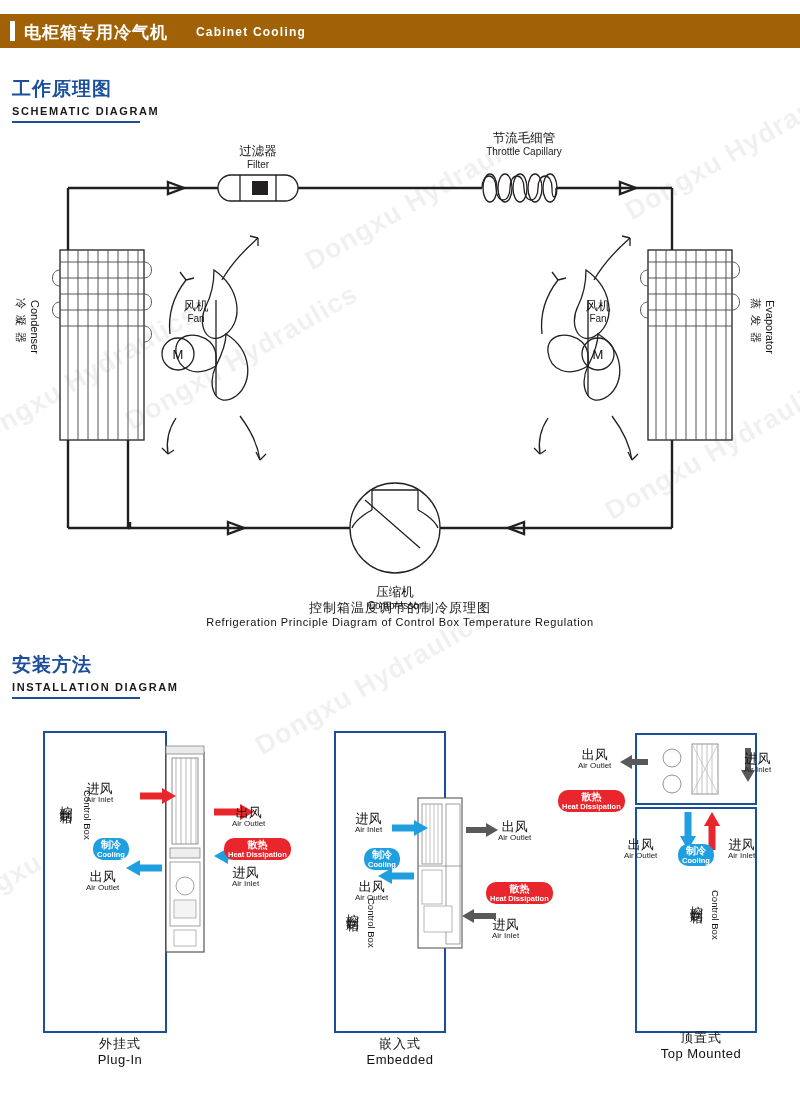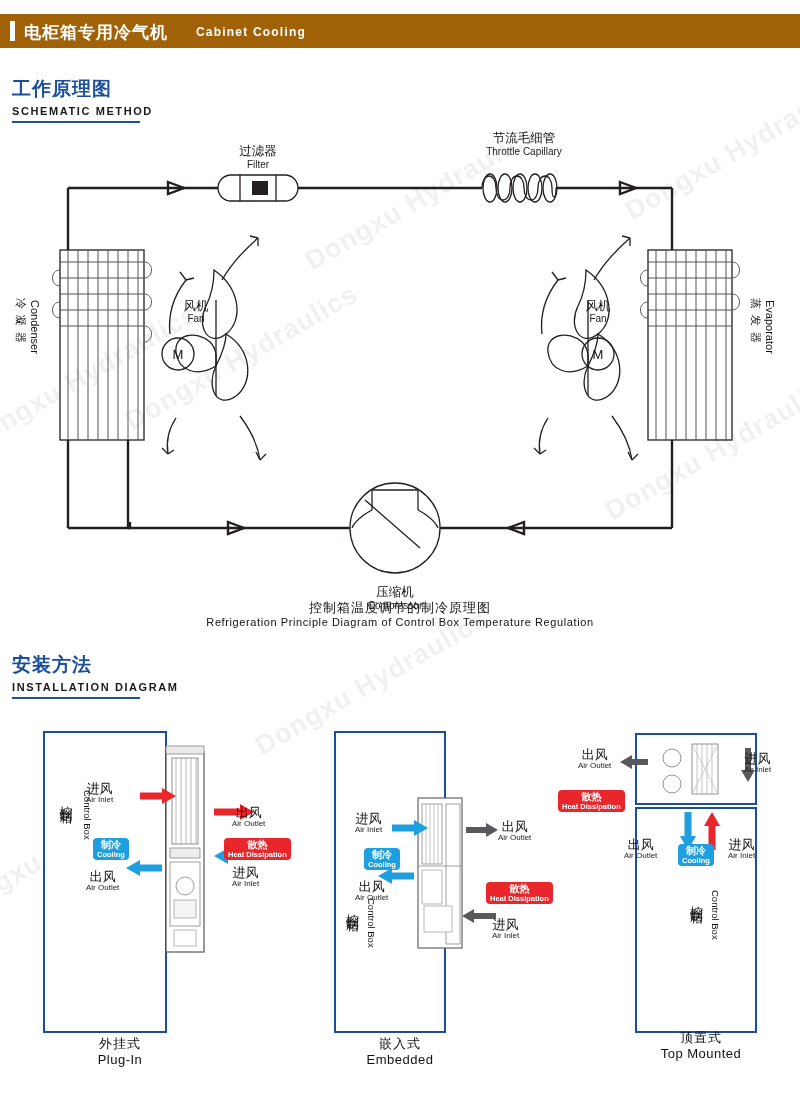--- a/index.html
+++ b/index.html
@@ -70,21 +70,21 @@
   .lbl-cn { font-size:12.5px; fill:#111; }
   .lbl-en { font-size:10px; fill:#222; }
   .vert { font-size:11px; fill:#111; }
   .pipe { stroke:#231f20; stroke-width:2.4; fill:none; }
   .thin { stroke:#231f20; stroke-width:1.3; fill:none; }
   .thinner { stroke:#555; stroke-width:1; fill:none; }
 
   
   .badge {
     position:absolute; color:#fff; text-align:center;
-    line-height:1.05; padding:2px 4px; border-radius:4px;
+    line-height:1.05; padding:2px 4px; border-radius:10px;
     font-weight:bold; white-space:nowrap;
   }
   .badge .b-cn { font-size:10px; display:block; }
   .badge .b-en { font-size:7.5px; display:block; }
   .badge.cool { background:#1f9fe0; }
   .badge.heat { background:#e8262b; }
 
   .airlbl {
     position:absolute; text-align:center; white-space:nowrap;
     line-height:1.1;
@@ -116,21 +116,21 @@
 <div class="wm" id="wm1">Dongxu Hydraulics</div>
 <div class="wm" id="wm2">Dongxu Hydraulics</div>
 <div class="wm" id="wm3">Dongxu Hydraulics</div>
 <div class="wm" id="wm4">Dongxu Hydraulics</div>
 <div class="wm" id="wm5">Dongxu Hydraulics</div>
 <div class="wm" id="wm6">Dongxu Hydraulics</div>
 <div class="wm" id="wm7">Dongxu Hydraulics</div>
 
 <div class="sec-title" id="sec-schematic">
   <div class="cn">工作原理图</div>
-  <div class="en">SCHEMATIC METHOD</div>
+  <div class="en">SCHEMATIC DIAGRAM</div>
   <div class="rule"></div>
 </div>
 
 <div class="svg-wrap" id="schematic">
 <svg width="800" height="510" viewBox="0 0 800 510">
 
   <path class="pipe" d="M68,68 L218,68"></path>
 
   <path class="pipe" d="M298,68 L482,68"></path>
 

